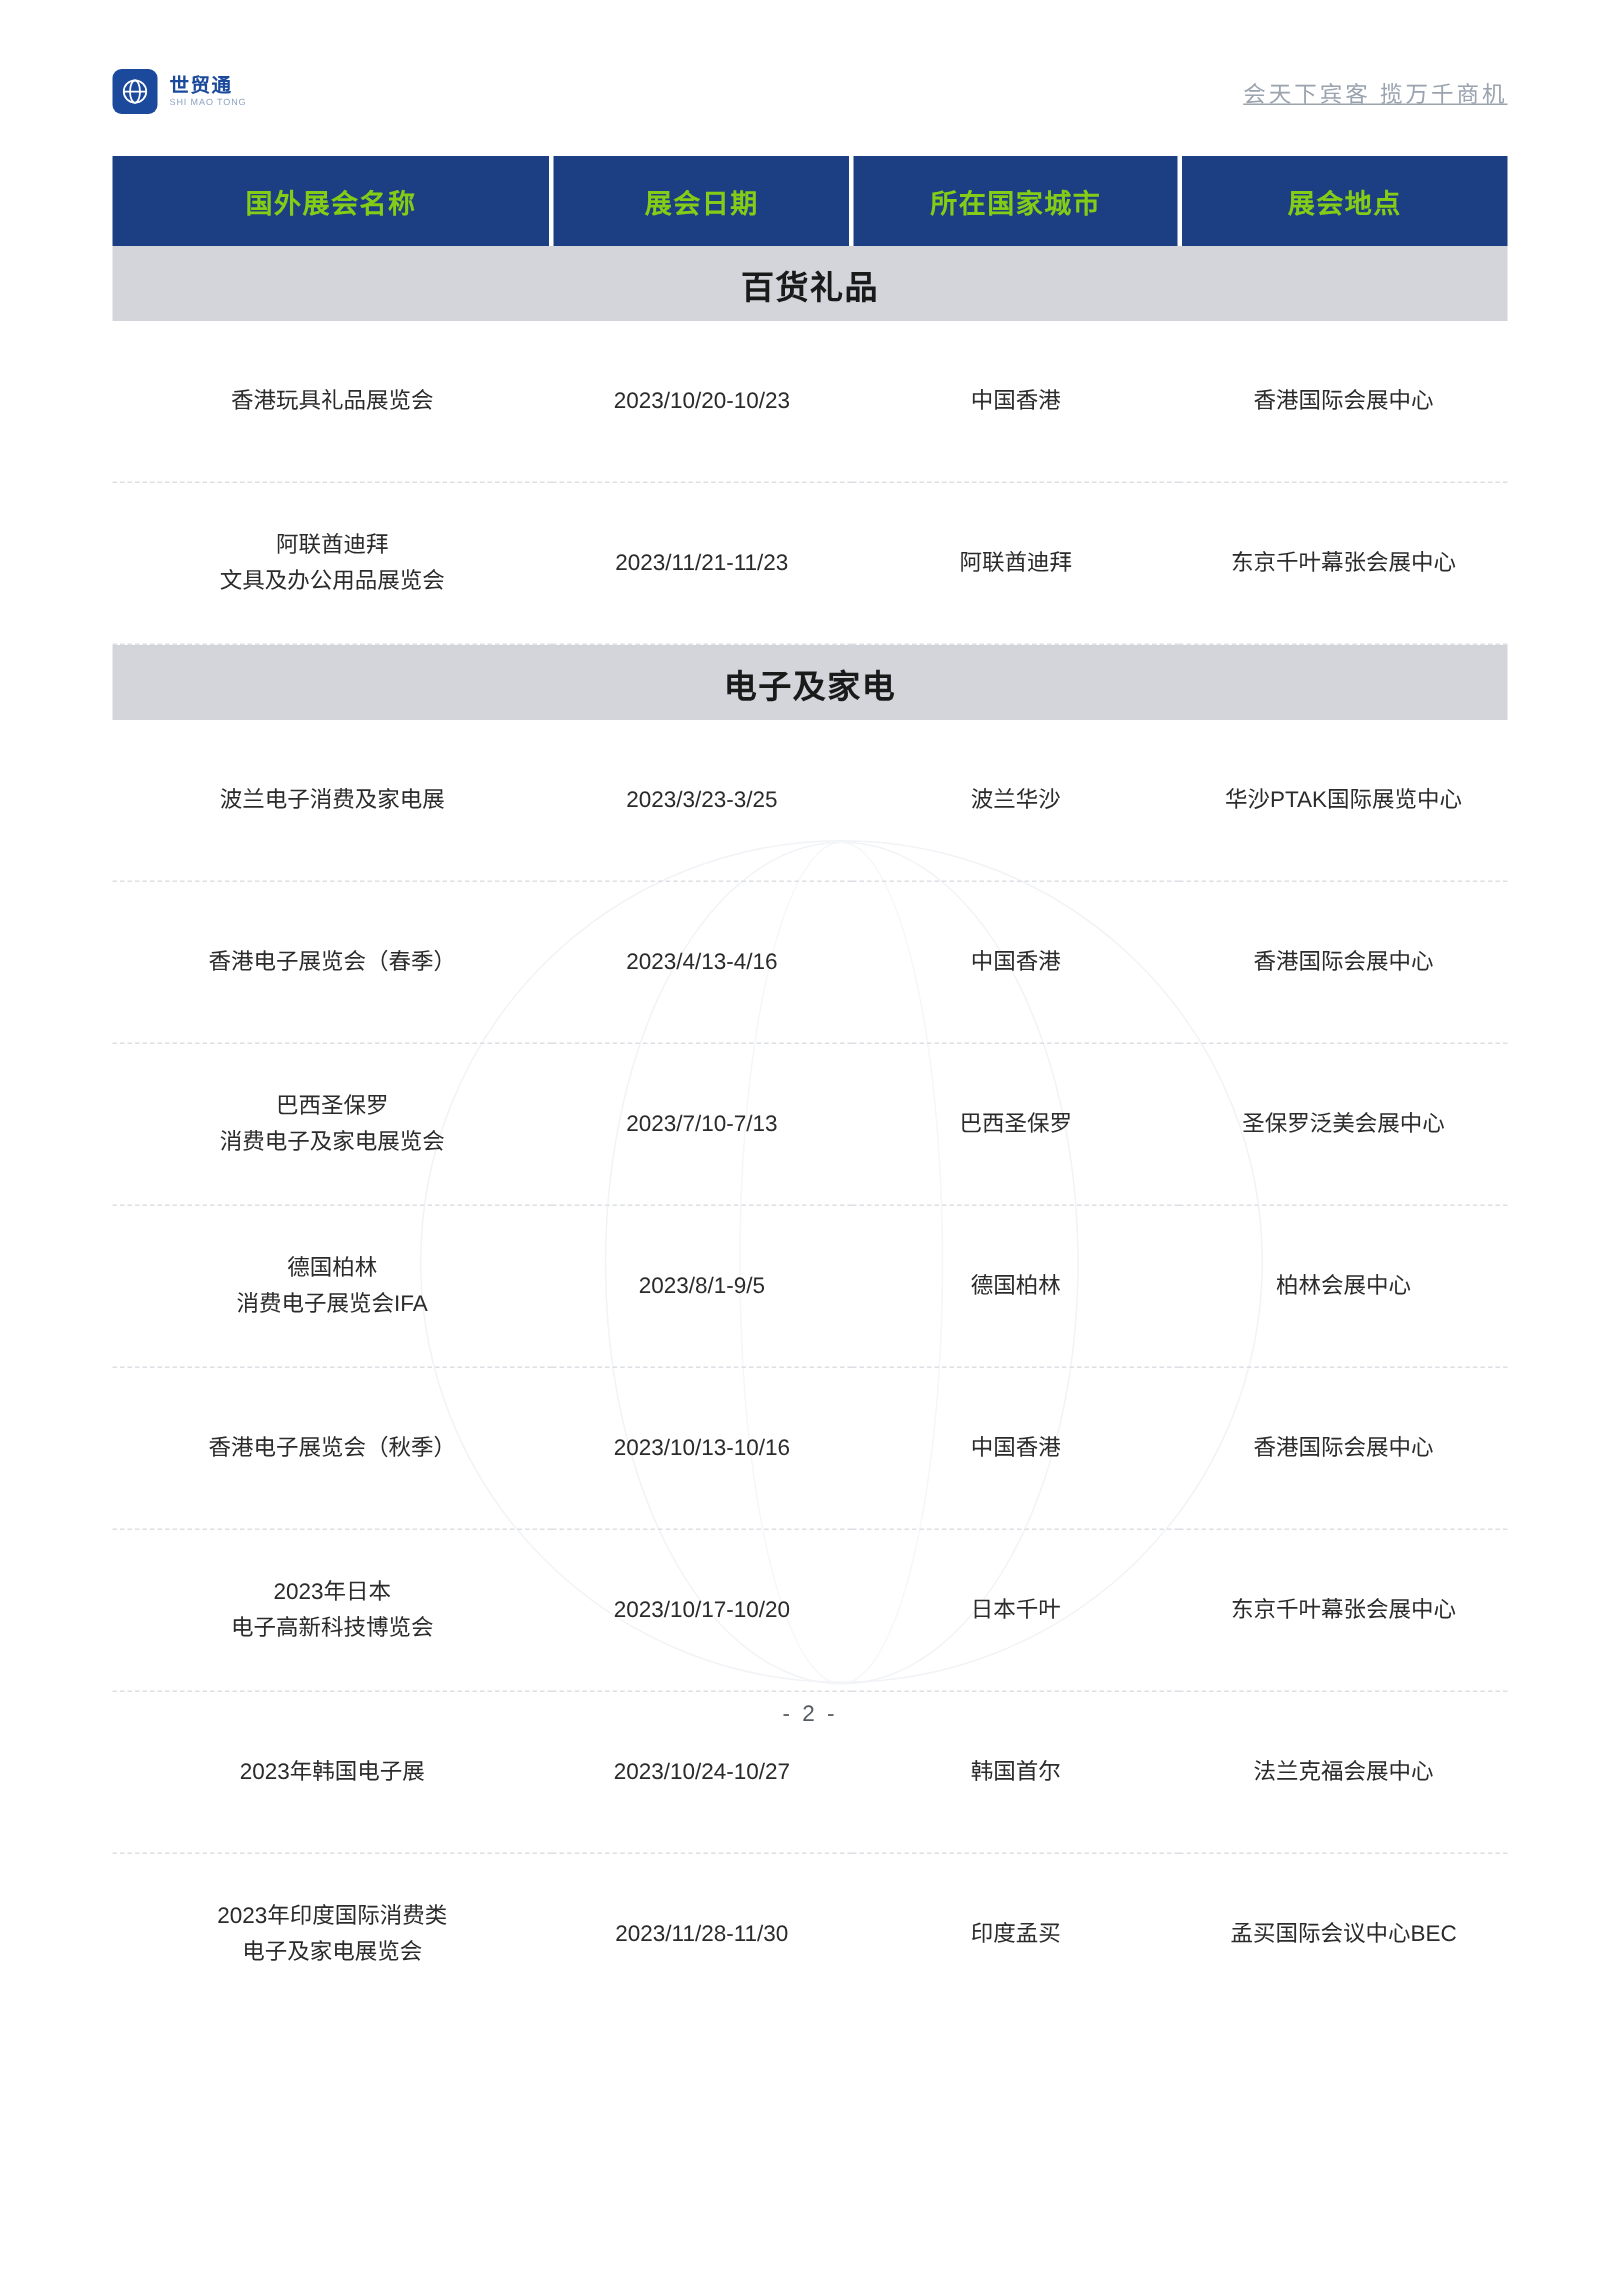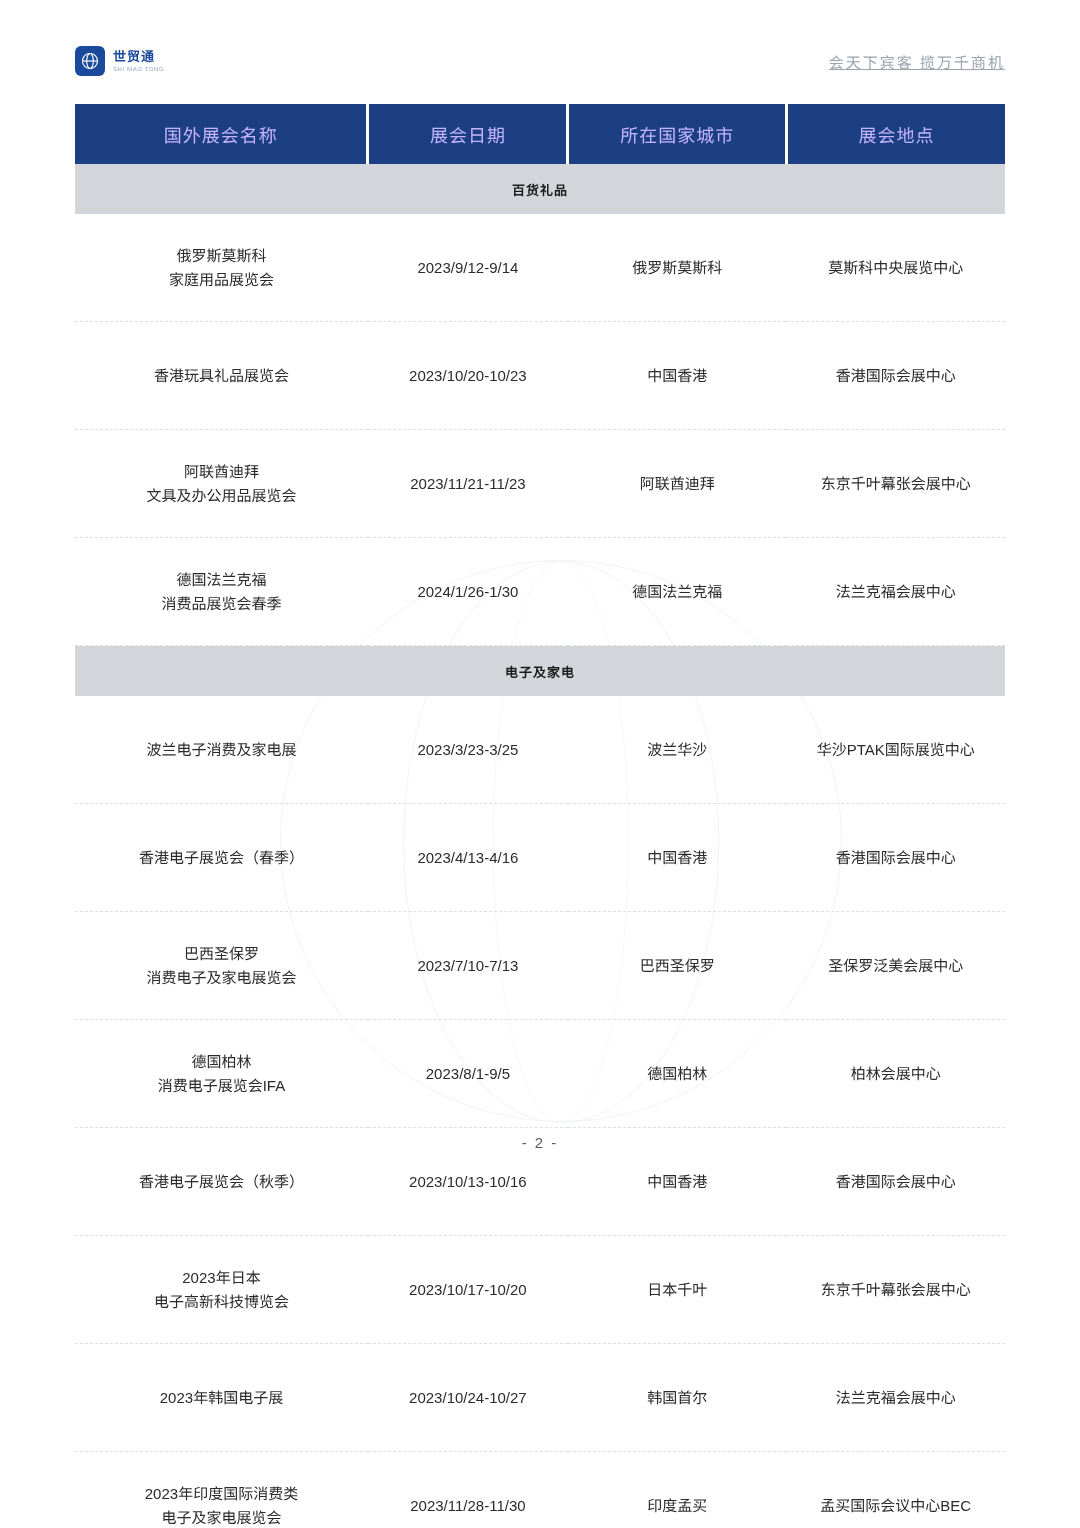--- a/index.html
+++ b/index.html
@@ -112,38 +112,38 @@
     border-collapse: collapse;
     table-layout: fixed;
   }
   table.exhibitions th,
   table.exhibitions td {
     text-align: center;
     vertical-align: middle;
   }
   thead th {
     background: #1c3f84;
-    color: #c4b5fd;
+    color: #84cc16;
     font-size: 18px;
-    font-weight: normal;
+    font-weight: bold;
     height: 58px;
     border-right: 3px solid #ffffff;
     letter-spacing: 1px;
   }
   thead th:last-child { border-right: none; }
 
   .col-name  { width: 31.5%; }
   .col-date  { width: 21.5%; }
   .col-city  { width: 23.5%; }
   .col-venue { width: 23.5%; }
 
   tr.section-row td {
     background: #d3d5da;
     color: #1a1a1a;
-    font-size: 13px;
+    font-size: 22px;
     font-weight: bold;
     height: 48px;
     letter-spacing: 1px;
   }
 
   tr.data-row td {
     height: 95px;
     font-size: 15px;
     color: #2b2b2b;
     border-bottom: 1px dashed #dcdfe4;
@@ -204,46 +204,32 @@
         <th>展会地点</th>
       </tr>
     </thead>
     <tbody>
 
       <tr class="section-row">
         <td colspan="4">百货礼品</td>
       </tr>
 
       <tr class="data-row">
-        <td class="name-cell">俄罗斯莫斯科
-家庭用品展览会</td>
-        <td>2023/9/12-9/14</td>
-        <td>俄罗斯莫斯科</td>
-        <td>莫斯科中央展览中心</td>
-      </tr>
-      <tr class="data-row">
         <td class="name-cell">香港玩具礼品展览会</td>
         <td>2023/10/20-10/23</td>
         <td>中国香港</td>
         <td>香港国际会展中心</td>
       </tr>
       <tr class="data-row">
         <td class="name-cell">阿联酋迪拜
 文具及办公用品展览会</td>
         <td>2023/11/21-11/23</td>
         <td>阿联酋迪拜</td>
         <td>东京千叶幕张会展中心</td>
       </tr>
-      <tr class="data-row">
-        <td class="name-cell">德国法兰克福
-消费品展览会春季</td>
-        <td>2024/1/26-1/30</td>
-        <td>德国法兰克福</td>
-        <td>法兰克福会展中心</td>
-      </tr>
 
       <tr class="section-row">
         <td colspan="4">电子及家电</td>
       </tr>
 
       <tr class="data-row">
         <td class="name-cell">波兰电子消费及家电展</td>
         <td>2023/3/23-3/25</td>
         <td>波兰华沙</td>
         <td>华沙PTAK国际展览中心</td>

